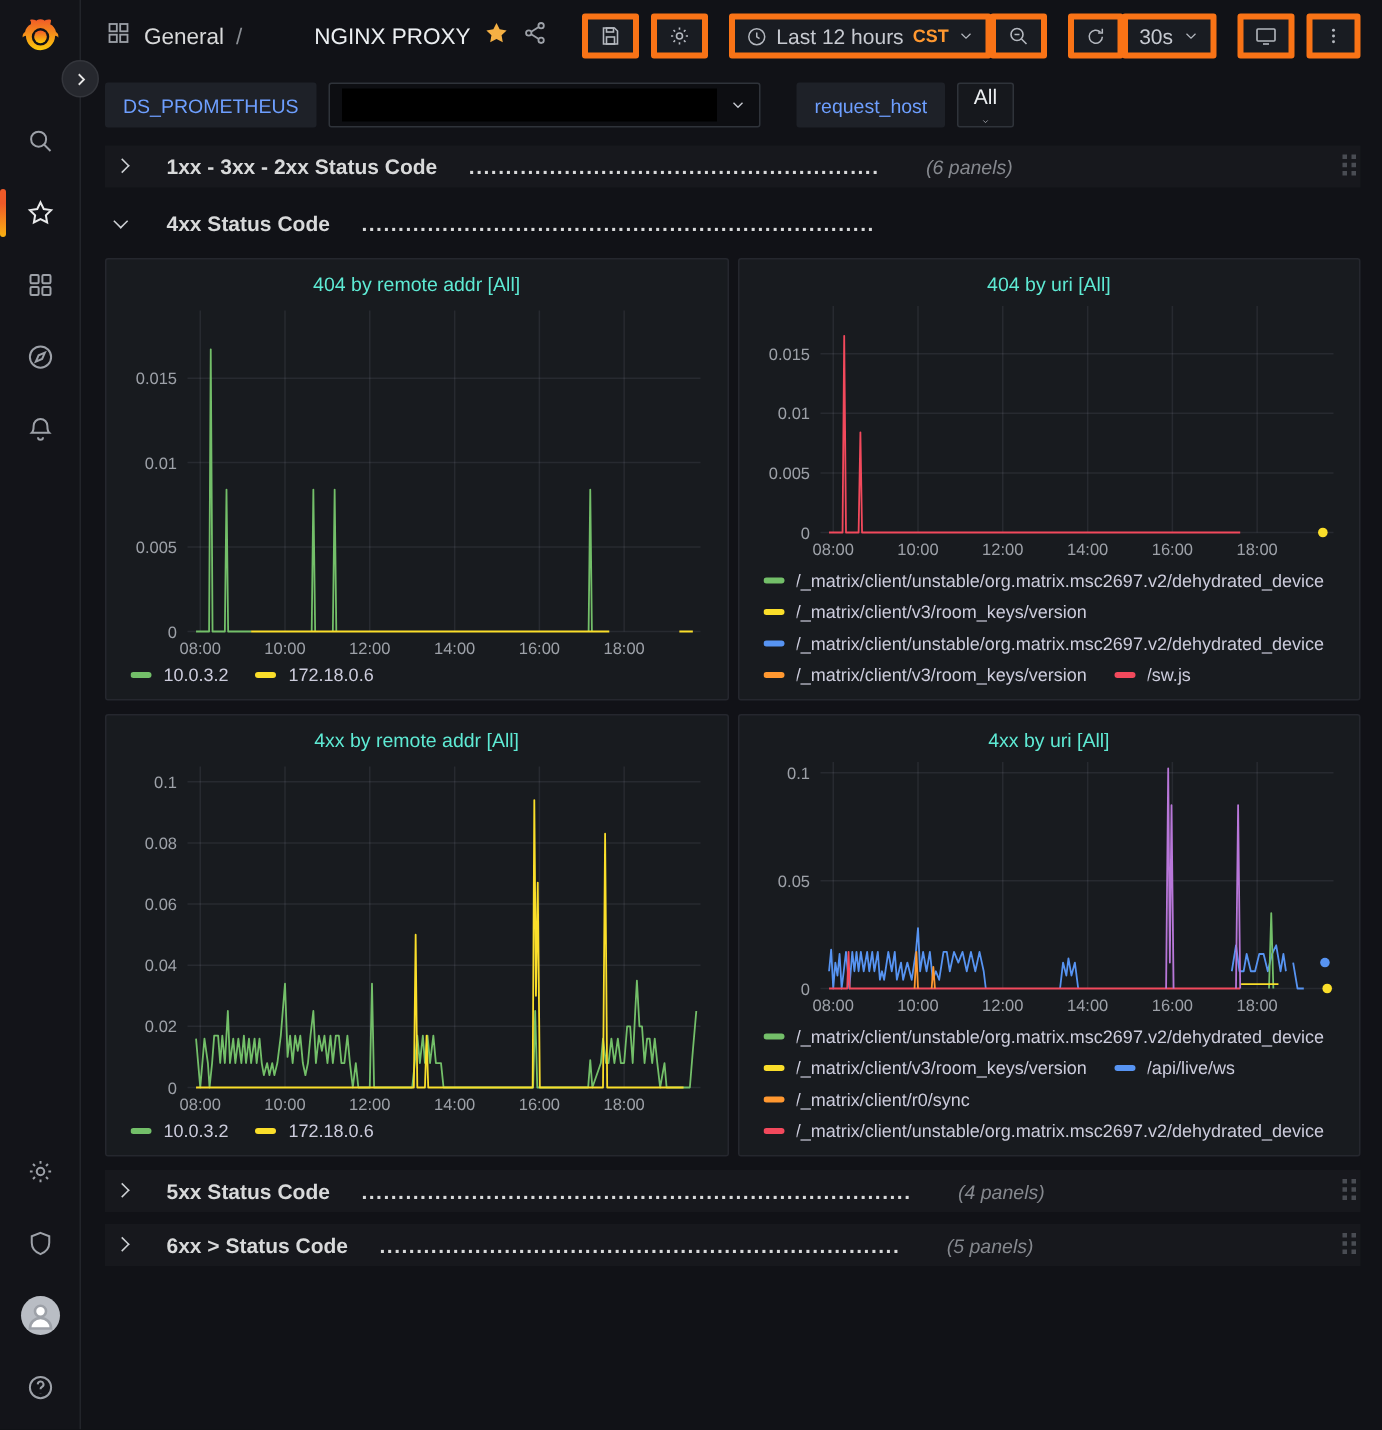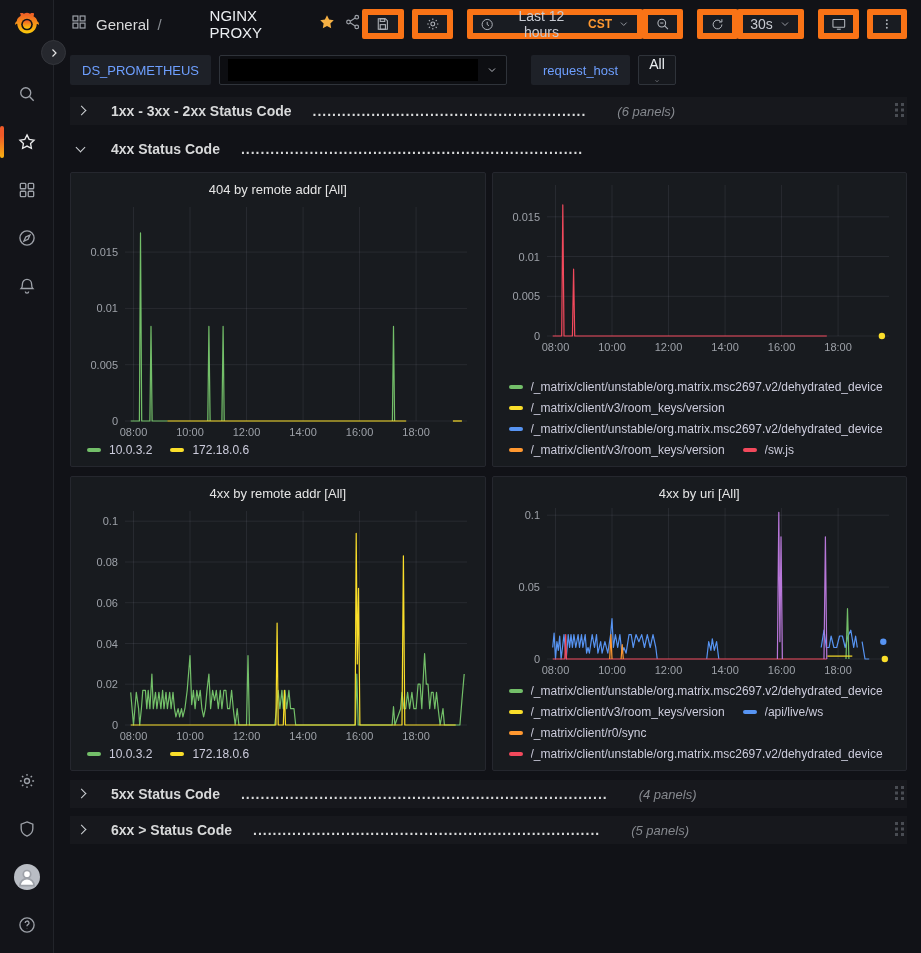--- a/index.html
+++ b/index.html
@@ -21,21 +21,21 @@
   
   .main { flex:1; display:flex; flex-direction:column; min-width:0; }
   .topnav { height:48px; display:flex; align-items:center; padding:0 14px 0 16px; }
   .crumb { display:flex; align-items:center; gap:8px; }
   .crumb svg { stroke:#9da1a8; fill:none; stroke-width:1.6; }
   .crumb-section { font-size:15px; color:#d8d9da; }
   .crumb-sep { color:#8a8e94; font-size:15px; }
   .crumb-title { font-size:15px; color:#eceff2; font-weight:500;padding-left:40px; }
   .crumb .staricon { cursor:pointer; }
   .tb-right { margin-left:auto; display:flex; align-items:center; }
-  .tb-btn { height:30px; min-width:32px; padding:0 7px; display:flex; align-items:center; justify-content:center; gap:6px; background:#191c22; border:6px solid #f97316; border-radius:2px; color:#c7cad1; font-size:14px; cursor:pointer; }
+  .tb-btn { height:30px; min-width:32px; padding:0 7px; display:flex; align-items:center; justify-content:center; gap:6px; background:#191c22; border:4px solid #f97316; border-radius:2px; color:#c7cad1; font-size:14px; cursor:pointer; }
   .tb-btn svg { stroke:#b4b8bf; fill:none; stroke-width:1.6; }
   .tb-group { display:flex; }
   .tb-group .tb-btn + .tb-btn { margin-left:-1px; }
   .gap8 { margin-left:8px; } .gap14 { margin-left:14px; }
   .tz { color:#ff9830; font-weight:600; font-size:12px; }
 
   
   .subnav { display:flex; align-items:center; padding:7px 14px 9px 16px; gap:8px; }
   .var-label { background:#1e2128; color:#6e9fff; font-size:13px; font-weight:500; height:30px; display:flex; align-items:center; padding:0 12px; border-radius:2px; }
   .var-select { height:30px; background:#0d0e12; border:1px solid #2f333a; border-radius:2px; display:flex; align-items:center; padding:0 8px; gap:8px; cursor:pointer; }
@@ -51,21 +51,21 @@
   .chev::after { content:""; position:absolute; top:3px; left:4px; width:6px; height:6px; border-right:1.5px solid #cfd2d6; border-bottom:1.5px solid #cfd2d6; transform:rotate(-45deg); }
   .chev.down::after { transform:rotate(45deg); top:2px; left:3px; }
   .row-title { font-weight:700; white-space:nowrap; }
   .row-leader { font-weight:700; letter-spacing:1px; color:#d8d9da; white-space:nowrap; overflow:hidden; }
   .row-count { font-style:italic; color:#85888e; font-size:13px; margin-left:10px; white-space:nowrap; }
   .row-handle { margin-left:auto; margin-right:2px; opacity:.75; }
   .mt10 { margin-top:10px; } .mt8 { margin-top:8px; } .mt9 { margin-top:9px; }
 
   .panels-grid { display:grid; grid-template-columns:1fr 1fr; gap:9px 6px; margin-top:9px; }
   .panel { height:295px; background:#181b1f; border:1px solid #25272e; border-radius:2px; display:flex; flex-direction:column; padding:6px 10px 6px; min-width:0; }
-  .panel-title { text-align:center; font-size:13px; font-weight:500; color:#e5e5e5; height:22px; line-height:22px; cursor:pointer; white-space:nowrap; overflow:hidden; }
+  .panel-title { text-align:center; font-size:13px; font-weight:500; color:#5eead4; height:22px; line-height:22px; cursor:pointer; white-space:nowrap; overflow:hidden; }
   .panel-chart { flex:1 1 auto; min-height:0; }
   .panel-legend { flex:0 0 auto; font-size:12px; color:#ccccdc; padding-left:6px; }
   .panel-legend.clip { max-height:86px; overflow:hidden;margin-top:24px; }
   .legend-row { height:21px; display:flex; align-items:center; gap:18px; white-space:nowrap; overflow:hidden; }
   .legend-item { display:flex; align-items:center; gap:8px; cursor:pointer; min-width:0; }
   .legend-swatch { width:14px; height:4px; border-radius:2px; flex:0 0 14px; }
   .legend-label { white-space:nowrap; overflow:hidden; }
 
   svg.chart text { font-family:"Liberation Sans",sans-serif; font-size:11px; fill:#9da1a8; }
 </style>
@@ -335,20 +335,21 @@
                   <span class="legend-label">10.0.3.2</span>
                 </span>
                 <span class="legend-item">
                   <span class="legend-swatch" style="background: rgb(250, 222, 42);"></span>
                   <span class="legend-label">172.18.0.6</span>
                 </span>
               </div>
             </div>
         </div>
         <div class="panel">
+          <div class="panel-title">404 by uri [All]</div>
           <div class="panel-chart"><svg class="chart" width="394" height="175">
                 <line x1="44" x2="386" y1="157.0" y2="157.0" stroke="rgba(204,204,220,0.09)" stroke-width="1"></line>
                 <text x="37" y="161" text-anchor="end">0</text>
                 <line x1="44" x2="386" y1="117.3" y2="117.3" stroke="rgba(204,204,220,0.09)" stroke-width="1"></line>
                 <text x="37" y="121.3" text-anchor="end">0.005</text>
                 <line x1="44" x2="386" y1="77.5" y2="77.5" stroke="rgba(204,204,220,0.09)" stroke-width="1"></line>
                 <text x="37" y="81.5" text-anchor="end">0.01</text>
                 <line x1="44" x2="386" y1="37.8" y2="37.8" stroke="rgba(204,204,220,0.09)" stroke-width="1"></line>
                 <text x="37" y="41.8" text-anchor="end">0.015</text>
                 <line x1="52.5" x2="52.5" y1="6" y2="157" stroke="rgba(204,204,220,0.09)" stroke-width="1"></line>

